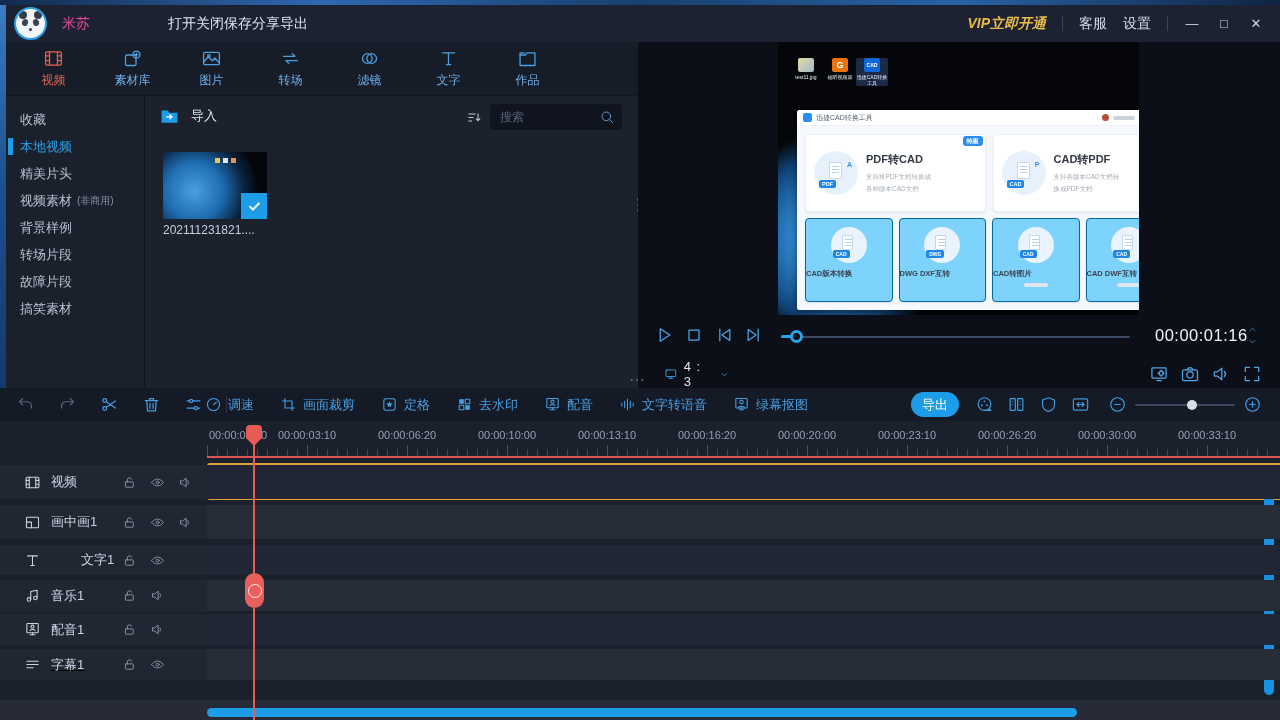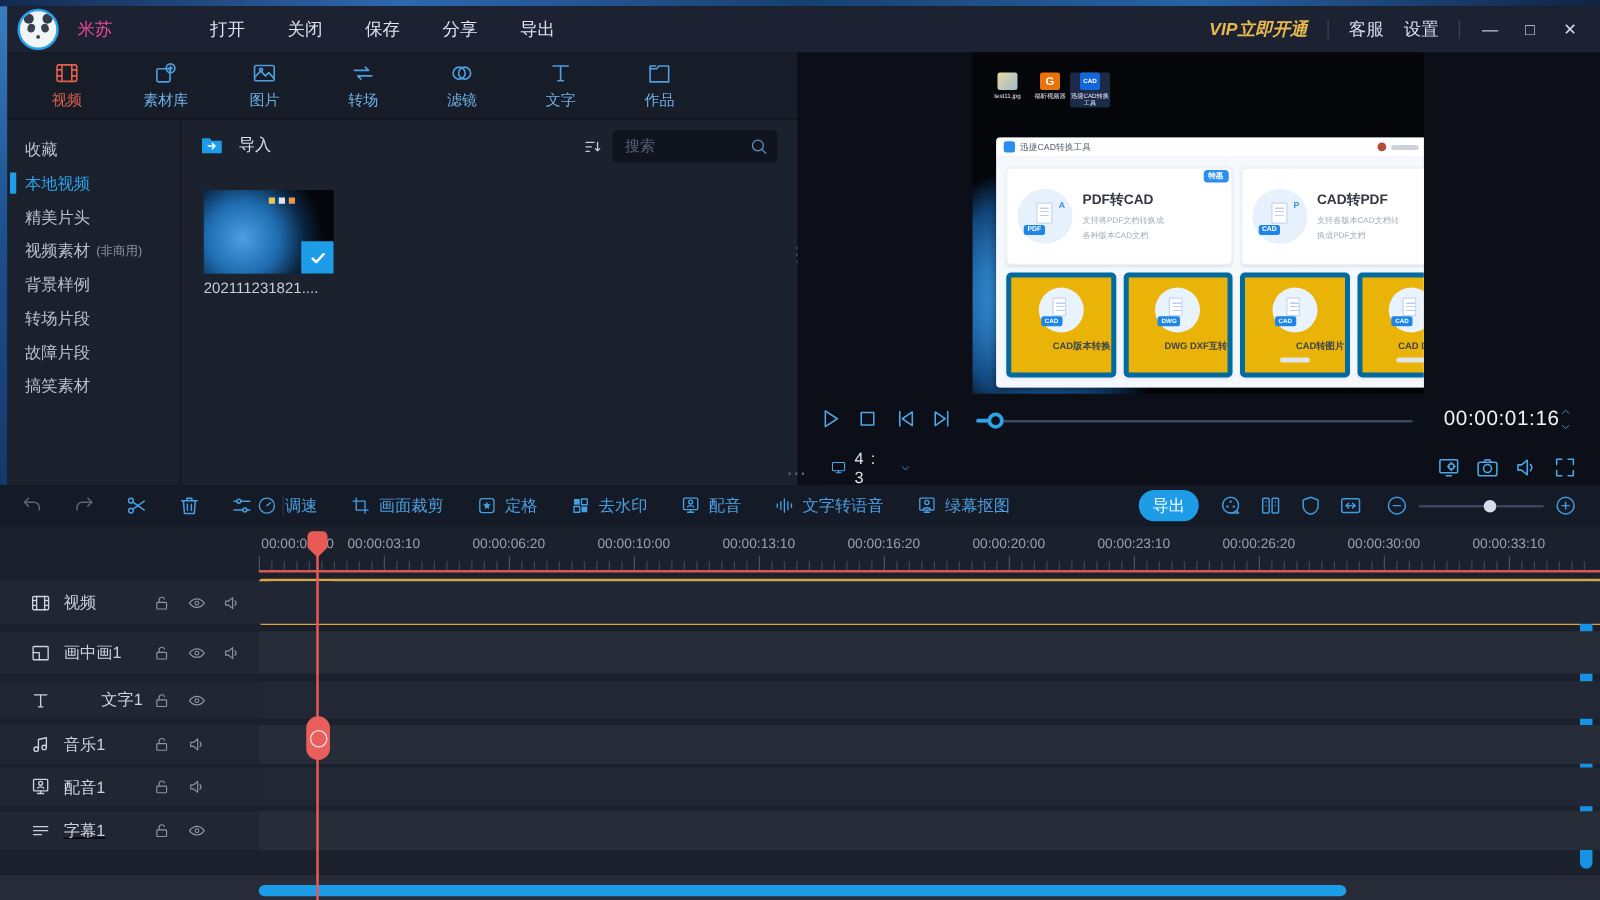--- a/index.html
+++ b/index.html
@@ -14,21 +14,21 @@
 
   
   #titlebar{position:absolute;left:6px;top:5px;right:0;height:37px;background:#1c2231;display:flex;align-items:center}
   .logo{position:absolute;left:8px;top:2px;width:33px;height:33px;border-radius:50%;border:2px solid #27a2ea;background:#f2f5f8;overflow:hidden}
   .ear{position:absolute;width:8px;height:8px;border-radius:50%;background:#343a48;top:2px}
   .ear.l{left:3px}.ear.r{right:3px}
   .peye{position:absolute;width:6px;height:7px;border-radius:50%;background:#3a4150;top:10px}
   .peye.l{left:6px;transform:rotate(18deg)}.peye.r{right:6px;transform:rotate(-18deg)}
   .pnose{position:absolute;left:13px;top:19px;width:3px;height:3px;border-radius:50%;background:#3a4150}
   .app-name{position:absolute;left:56px;font-size:14px;color:#ec4899}
-  #top-menu{position:absolute;left:162px;display:flex;gap:34px}
+  #top-menu{position:absolute;left:162px;display:flex;}
   .menu-item{font-size:14px;color:#dfe4ee}
   .tb-right{position:absolute;right:16px;display:flex;align-items:center;gap:16px}
   .vip{font-size:14px;font-weight:bold;font-style:italic;color:#e7ba4e}
   .tb-div{width:1px;height:15px;background:#3a4358}
   .tb-link{font-size:14px;color:#d6dce8}
   .win-btn{font-size:13px;color:#cfd6e2;width:16px;text-align:center}
 
   
   #tabstrip{position:absolute;left:6px;top:42px;width:632px;height:54px;background:#171c29;display:flex;padding-left:8px;border-bottom:1px solid #12151f}
   .tab{width:79px;display:flex;flex-direction:column;align-items:center;justify-content:center;gap:3px;color:#4d9fe0}
@@ -89,21 +89,21 @@
   .vfw-card{position:relative;flex:1;height:78px;background:#fff;border:1px solid #eef2f7;border-radius:4px;box-shadow:0 1px 2px rgba(150,170,200,.25);display:flex;align-items:center;padding:0 8px;gap:8px}
   .vfw-ico{position:relative;width:44px;height:44px;border-radius:50%;background:#e7f1fc;flex:none}
   .vfw-doc{position:absolute;left:15px;top:11px;width:13px;height:17px;background:#fff;border:1px solid #c5d8ef;border-radius:1px}
   .vfw-doc::after{content:"";position:absolute;left:2px;top:3px;width:7px;height:9px;background:repeating-linear-gradient(180deg,#b9cfe8 0 1px,transparent 1px 3px)}
   .vfw-letter{position:absolute;right:6px;top:10px;font-size:7px;font-weight:bold;color:#3f8fe0}
   .vfw-badge{position:absolute;left:5px;bottom:7px;background:#1d86e8;color:#fff;font-size:5.5px;padding:1px 3px;border-radius:2px;font-weight:bold}
   .vfw-ct{font-size:11px;font-weight:bold;color:#333a44;margin-bottom:4px}
   .vfw-cd{font-size:6.5px;color:#a5adb8;line-height:1.7}
   .vfw-promo{position:absolute;right:2px;top:1px;height:10px;background:#2a8ef0;color:#fff;font-size:6px;line-height:10px;padding:0 4px;border-radius:3px;font-weight:bold}
   .vfw-row-small{display:flex;gap:6px;margin:6px 8px 0}
-  .vfw-scard{position:relative;flex:1;height:84px;background:#eab308;border:4px solid #0369a1;border-radius:4px;box-shadow:0 1px 2px rgba(150,170,200,.25);text-align:right;padding-top:8px}
+  .vfw-scard{position:relative;flex:1;height:84px;background:#7dd3fc;border:1px solid #0369a1;border-radius:4px;box-shadow:0 1px 2px rgba(150,170,200,.25);text-align:left;padding-top:8px}
   .vfw-sico{position:relative;width:36px;height:36px;border-radius:50%;background:#e9f3fd;margin:0 auto}
   .vfw-sico .vfw-doc{left:11px;top:8px;width:11px;height:15px}
   .vfw-sico .vfw-badge{left:2px;bottom:5px;font-size:5px}
   .vfw-st{font-size:7.5px;font-weight:bold;color:#3c4450;margin-top:6px}
   .vfw-sbar{width:24px;height:4px;background:#e0e5ec;border-radius:2px;margin:4px auto 0}
 
   
   #transport{position:absolute;left:16px;top:283px;display:flex;gap:10px}
   .tr-ic{width:20px;height:20px;color:#4da6e6}
   #scrub-line{position:absolute;left:143px;top:294px;width:349px;height:2px;background:#3c4962;border-radius:1px}

